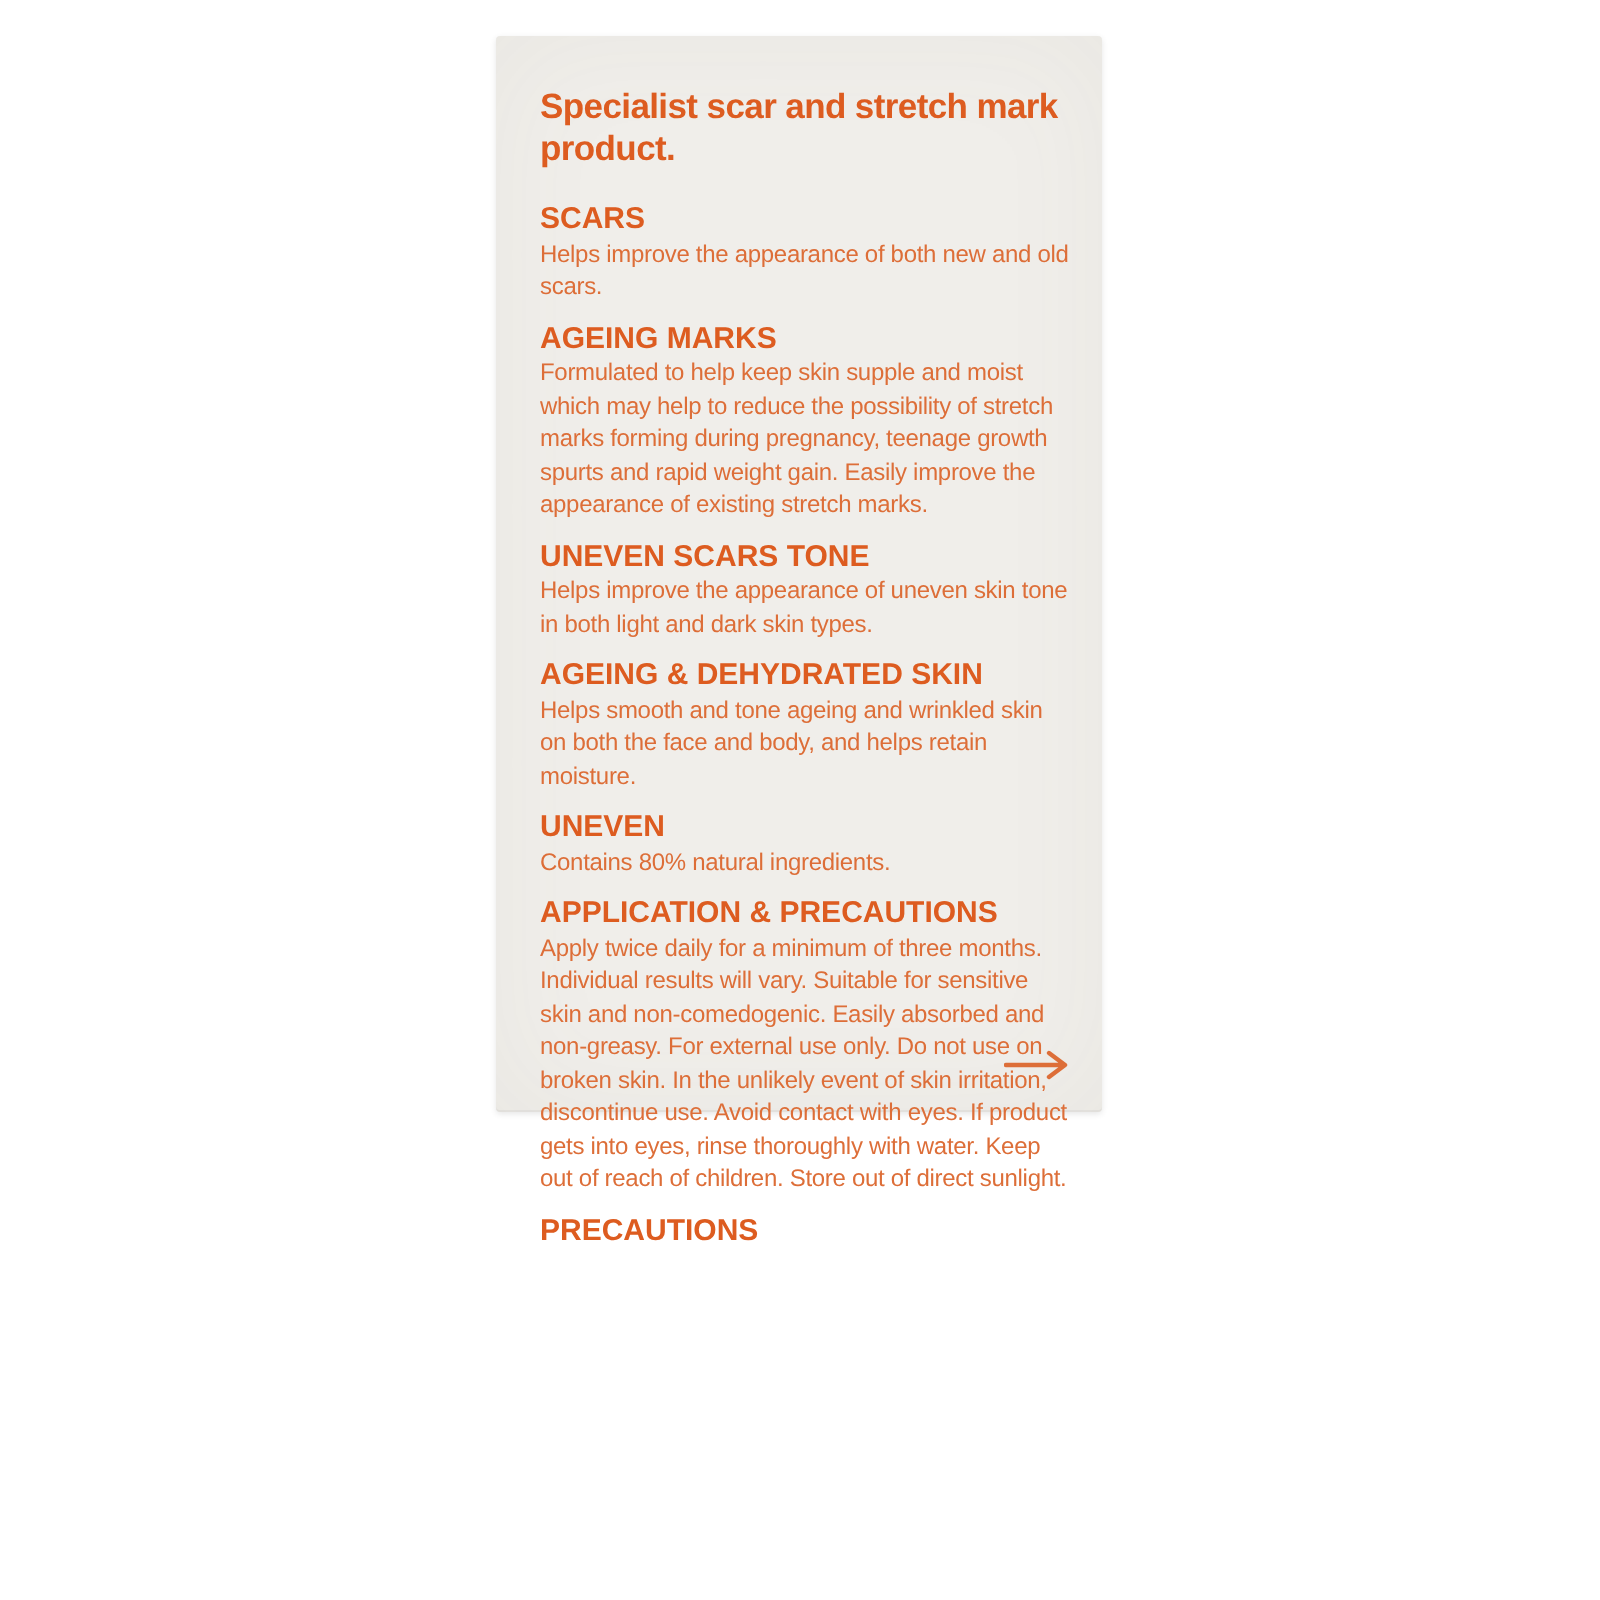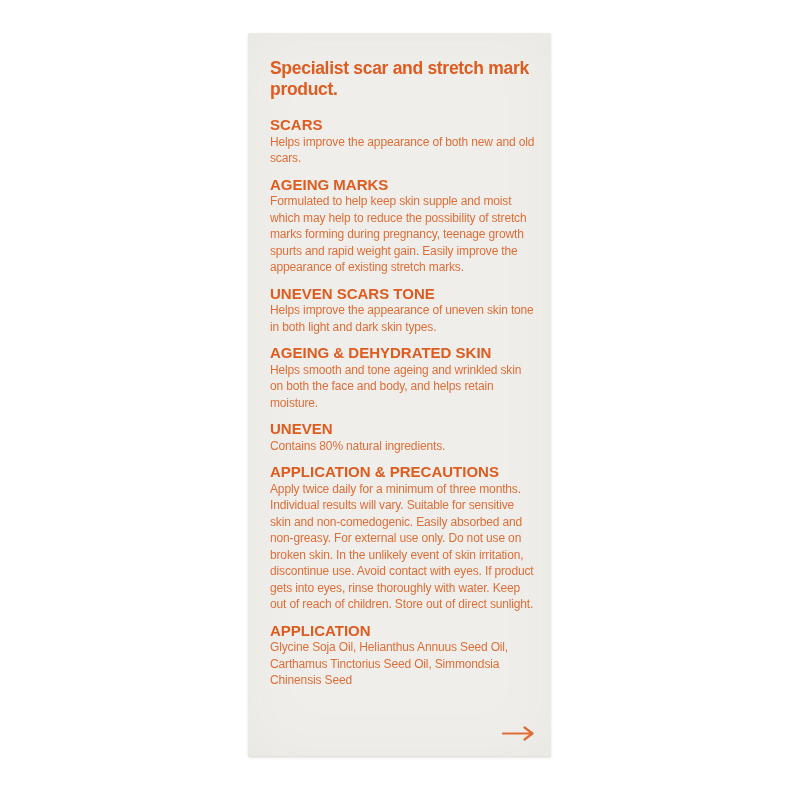--- a/index.html
+++ b/index.html
@@ -9,29 +9,28 @@
     position: relative;
     overflow: hidden;
     font-family: "Liberation Sans", "DejaVu Sans", sans-serif;
     --head: #dd5c20;
     --body: #dd6e38;
     --panel: #f0eeea;
   }
   .panel {
     position: absolute;
     left: 248px; top: 18px;
-    width: 303px; height: 724px;
+    width: 303px; height: 538px;
     box-sizing: border-box;
     background: var(--panel);
     border-radius: 2px;
     padding: 25px 16px 16px 22px;
     box-shadow: 0 1px 3px rgba(0,0,0,0.10),
                 inset 0 0 60px rgba(120,110,95,0.05),
                 inset 0 -1px 0 rgba(0,0,0,0.04);
-    margin-top: 15px;
   }
   .intro {
     margin: 0 0 17px 0;
     font-size: 17.5px;
     line-height: 21px;
     font-weight: bold;
     letter-spacing: -0.3px;
     color: var(--head);
     max-width: 270px;
   }
@@ -84,22 +83,21 @@
       </section>
       <section class="sec">
         <h2 class="sec-h">UNEVEN</h2>
         <p class="sec-b">Contains 80% natural ingredients.</p>
       </section>
       <section class="sec">
         <h2 class="sec-h">APPLICATION &amp; PRECAUTIONS</h2>
         <p class="sec-b">Apply twice daily for a minimum of three months. Individual results will vary. Suitable for sensitive skin and non-comedogenic. Easily absorbed and non-greasy. For external use only. Do not use on broken skin. In the unlikely event of skin irritation, discontinue use. Avoid contact with eyes. If product gets into eyes, rinse thoroughly with water. Keep out of reach of children. Store out of direct sunlight.</p>
       </section>
       <section class="sec">
-        <h2 class="sec-h">APPLICATION</h2>
-        <p class="sec-b">Glycine Soja Oil, Helianthus Annuus Seed Oil, Carthamus Tinctorius Seed Oil, Simmondsia Chinensis Seed</p>
+        <h2 class="sec-h">PRECAUTIONS</h2>
       </section>
     </div>
 
   <div class="arrow">
     <svg width="32" height="17" viewBox="0 0 32 17" aria-hidden="true">
       <path d="M1 8.5 H29 M22.5 2.5 L30.5 8.5 L22.5 14.5" fill="none" stroke="currentColor" stroke-width="2.2" stroke-linecap="round" stroke-linejoin="round"></path>
     </svg>
   </div>
 </div>
 

